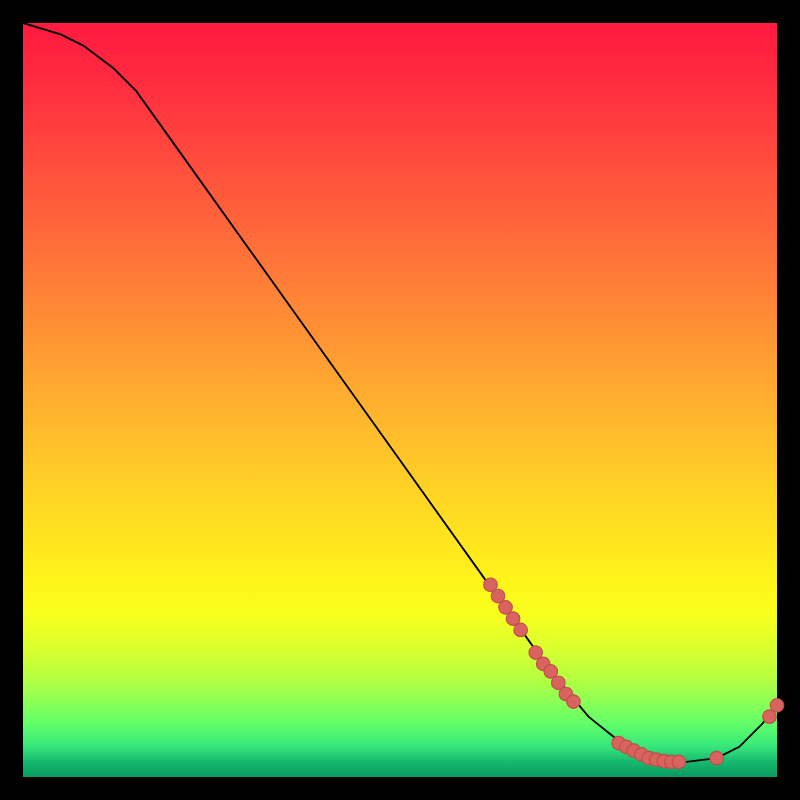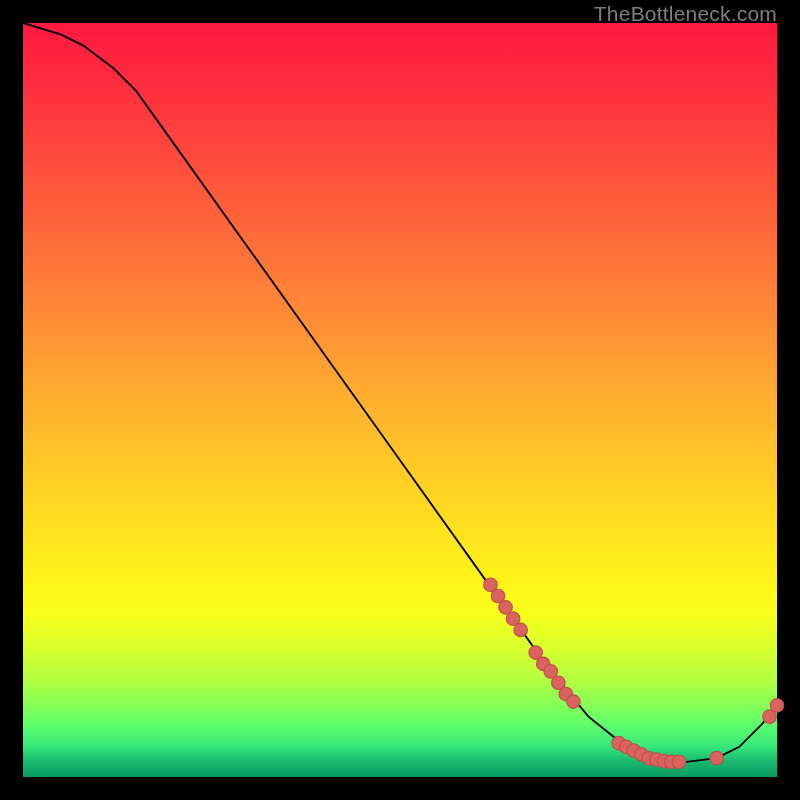--- a/index.html
+++ b/index.html
@@ -63,21 +63,20 @@
     font-size: 21px;
     font-weight: 400;
     user-select: none;
     letter-spacing: 0.2px;
   }
 </style>
 </head>
 <body>
 
 <div class="stage">
-  <div class="watermark">TheBottleneck.com</div>
   <div class="plot">
     <div class="gradient-fill"></div>
     <svg class="curve" viewBox="0 0 100 100" preserveAspectRatio="none">
       <path id="curve-path" fill="none" stroke-width="0.25" stroke-linecap="round" stroke="#000000" d="M0.00 0.00 L5.00 1.50 L8.00 3.00 L12.00 6.00 L15.00 9.00 L20.00 16.00 L30.00 30.00 L40.00 44.00 L50.00 58.00 L60.00 72.00 L65.00 79.00 L70.00 86.00 L75.00 92.00 L80.00 96.00 L84.00 98.00 L88.00 98.00 L92.00 97.50 L95.00 96.00 L98.00 93.00 L100.00 90.50"></path>
       <g id="markers">
           <circle cx="62" cy="74.5" r="0.9" fill="#d9635f" stroke="#c14d49" stroke-width="0.15"></circle>
           <circle cx="63" cy="76" r="0.9" fill="#d9635f" stroke="#c14d49" stroke-width="0.15"></circle>
           <circle cx="64" cy="77.5" r="0.9" fill="#d9635f" stroke="#c14d49" stroke-width="0.15"></circle>
           <circle cx="65" cy="79" r="0.9" fill="#d9635f" stroke="#c14d49" stroke-width="0.15"></circle>
           <circle cx="66" cy="80.5" r="0.9" fill="#d9635f" stroke="#c14d49" stroke-width="0.15"></circle>

